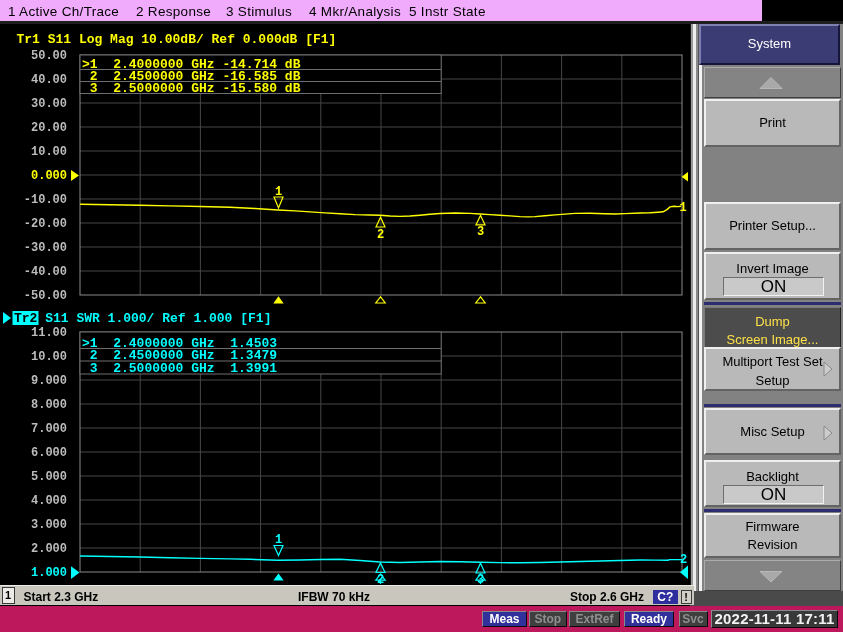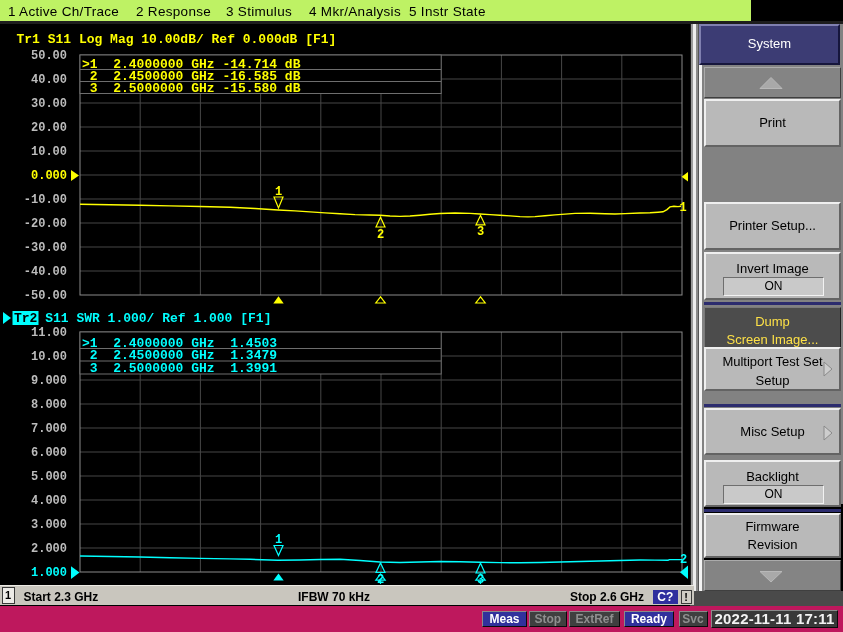--- a/index.html
+++ b/index.html
@@ -1,53 +1,53 @@
 <!DOCTYPE html>
 <html><head><meta charset="utf-8">
 <style>
 html,body{margin:0;padding:0;background:#000;-webkit-font-smoothing:antialiased;}
 #app{position:relative;width:843px;height:632px;background:#000;overflow:hidden;
   font-family:"Liberation Sans",sans-serif;}
 .abs{position:absolute;}
-#menubar{left:0;top:0;width:751px;height:21px;background:#bef264;color:#000;font-size:13.5px;}
+#menubar{left:0;top:0;width:751px;height:21px;background:#f0abfc;color:#000;font-size:13.5px;padding-left:11px;}
 #menubar span{position:absolute;top:4px;white-space:pre;letter-spacing:0.3px;}
 #darkline{left:0;top:21px;width:843px;height:3px;background:#1e1e1e;}
 #screen{left:0;top:24px;width:690px;height:582px;background:#000;}
 #statusbar{left:0;top:584.5px;width:694px;height:20.5px;background:#c9c6be;color:#000;font-size:12px;font-weight:bold;z-index:5;border-top:1px solid #eceae4;box-sizing:border-box;}
 #statusbar .t{position:absolute;top:4px;white-space:pre;}
 #chbox{left:1.5px;top:1.5px;width:11px;height:15px;background:#edebe7;border:1px solid #3a3a3a;
   font-size:11px;text-align:center;line-height:15px;}
 #cbadge{left:652.5px;top:4px;width:25.5px;height:14.5px;background:#2e2e9e;color:#fff;
   font-size:12px;text-align:center;line-height:14.5px;}
 #ebox{left:680.5px;top:4px;width:9px;height:12.5px;background:#d0cdc5;border:1px solid #3a3a3a;
   font-size:11px;text-align:center;line-height:12px;font-weight:bold;}
 #bottombar{left:0;top:606px;width:843px;height:26px;background:#be185d;}
 .bb{position:absolute;top:5px;height:14px;border:1px solid;border-color:#8a8a8a #0a0a0a #0a0a0a #8a8a8a;
   font-size:12px;font-weight:bold;text-align:center;}
 .bbon{background:#31319c;color:#fff;}
 .bboff{background:#3f3f3f;color:#8f8f8f;}
 #datebox{position:absolute;left:711px;top:4px;width:125px;height:16px;background:#393939;
   border:1px solid;border-color:#8a8a8a #0a0a0a #0a0a0a #8a8a8a;color:#f2f2f2;
   font-size:15px;font-weight:bold;text-align:center;line-height:16px;white-space:pre;letter-spacing:0.2px;}
-#panel{left:690px;top:24px;width:153px;height:480px;background:#828282;}
+#panel{left:690px;top:24px;width:153px;height:582px;background:#828282;}
 #divider{position:absolute;left:0;top:0;width:14px;height:567px;
   background:linear-gradient(90deg,#1a1a1a 0 1px,#9a9a9a 1px 3px,#ededed 3px 6px,#8a8a8a 6px 8px,#555 8px 9px,#f4f4f4 9px 12px,#828282 12px 14px);}
 .btn{position:absolute;left:14px;width:137px;background:#b9b9b9;color:#000;
   border:2px solid;border-color:#efefef #636363 #636363 #efefef;
   font-size:13px;text-align:center;box-sizing:border-box;}
 .btn .l1{position:absolute;width:100%;left:0;}
 #sysbtn{position:absolute;left:9px;top:0;width:141px;height:41px;background:#3c3c74;color:#fff;
   border:2px solid;border-color:#8080b0 #16163c #16163c #8080b0;font-size:13px;text-align:center;
   line-height:36px;box-sizing:border-box;}
 .strip{position:absolute;left:14px;width:137px;background:#848484;
   border:1px solid;border-color:#ababab #3f3f3f #3f3f3f #ababab;box-sizing:border-box;}
 .navy{position:absolute;left:14px;width:137px;height:3px;background:#2c2c6e;}
 .onbox{position:absolute;left:17px;top:23px;width:99px;height:17px;background:#c9c9c9;
   border:1px solid;border-color:#6e6e6e #f2f2f2 #f2f2f2 #6e6e6e;
-  font-size:12px;line-height:17px;text-align:center;}
+  font-size:17px;line-height:17px;text-align:center;}
 #dumpbtn{background:#4c4c4c;color:#fde047;border:1px solid;border-color:#7a7a7a #222 #222 #7a7a7a;}
 .arrow{position:absolute;right:6px;}
 </style></head><body>
 <div id="app">
 <div id="menubar" class="abs">
       <span style="left:8px">1 Active Ch/Trace</span>
       <span style="left:136px">2 Response</span>
       <span style="left:226px">3 Stimulus</span>
       <span style="left:309px">4 Mkr/Analysis</span>
       <span style="left:409px">5 Instr State</span>

